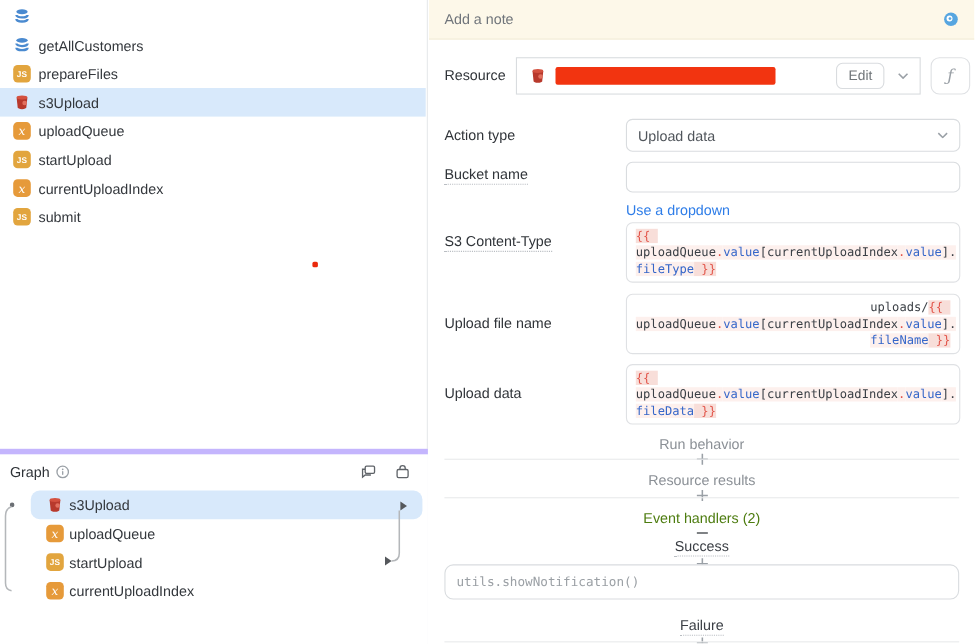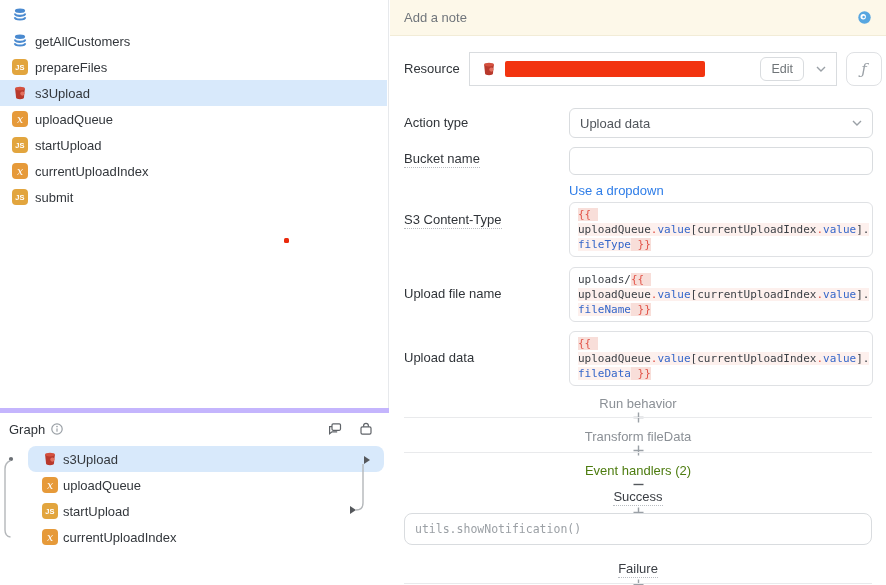--- a/index.html
+++ b/index.html
@@ -248,21 +248,21 @@
     <a id="dropdown-link">Use a dropdown</a>
 
     <span class="form-label hint" style="top:212px;">S3 Content-Type</span>
     <div class="code-box" style="top:202px;">
         <div class="code-line"><span class="tok-delim">{{ </span></div>
         <div class="code-line"><span class="tok-id">uploadQueue</span><span class="tok-dot">.</span><span class="tok-prop">value</span><span class="tok-id">[currentUploadIndex</span><span class="tok-dot">.</span><span class="tok-prop">value</span><span class="tok-id">].</span></div>
         <div class="code-line"><span class="tok-prop">fileType</span><span class="tok-delim"> }}</span></div>
       </div>
 
     <span class="form-label" style="top:286px;">Upload file name</span>
-    <div class="code-box" style="top:267px;">
+    <div class="code-box" style="top:267px;text-align:right;">
         <div class="code-line"><span class="tok-plain">uploads/</span><span class="tok-delim">{{ </span></div>
         <div class="code-line"><span class="tok-id">uploadQueue</span><span class="tok-dot">.</span><span class="tok-prop">value</span><span class="tok-id">[currentUploadIndex</span><span class="tok-dot">.</span><span class="tok-prop">value</span><span class="tok-id">].</span></div>
         <div class="code-line"><span class="tok-prop">fileName</span><span class="tok-delim"> }}</span></div>
       </div>
 
     <span class="form-label" style="top:350px;">Upload data</span>
     <div class="code-box" style="top:331px;">
         <div class="code-line"><span class="tok-delim">{{ </span></div>
         <div class="code-line"><span class="tok-id">uploadQueue</span><span class="tok-dot">.</span><span class="tok-prop">value</span><span class="tok-id">[currentUploadIndex</span><span class="tok-dot">.</span><span class="tok-prop">value</span><span class="tok-id">].</span></div>
         <div class="code-line"><span class="tok-prop">fileData</span><span class="tok-delim"> }}</span></div>
@@ -273,21 +273,21 @@
       <span class="sspacer"></span>
       <span style="display:flex;">
           <svg width="13" height="13" viewBox="0 0 13 13">
             <path d="M6.5 1.5 V11.5 M1.5 6.5 H11.5" stroke="#9aa0a6" stroke-width="1.4"></path>
           </svg>
         </span>
     </div>
     <div class="divider" style="top:417px;"></div>
 
     <div class="sec-row" style="top:429px;">
-      <span class="slabel">Transform fileData</span>
+      <span class="slabel">Resource results</span>
       <span class="sspacer"></span>
       <span style="display:flex;">
           <svg width="13" height="13" viewBox="0 0 13 13">
             <path d="M6.5 1.5 V11.5 M1.5 6.5 H11.5" stroke="#9aa0a6" stroke-width="1.4"></path>
           </svg>
         </span>
     </div>
     <div class="divider" style="top:452px;"></div>
 
     <div class="sec-row" style="top:463px;">

